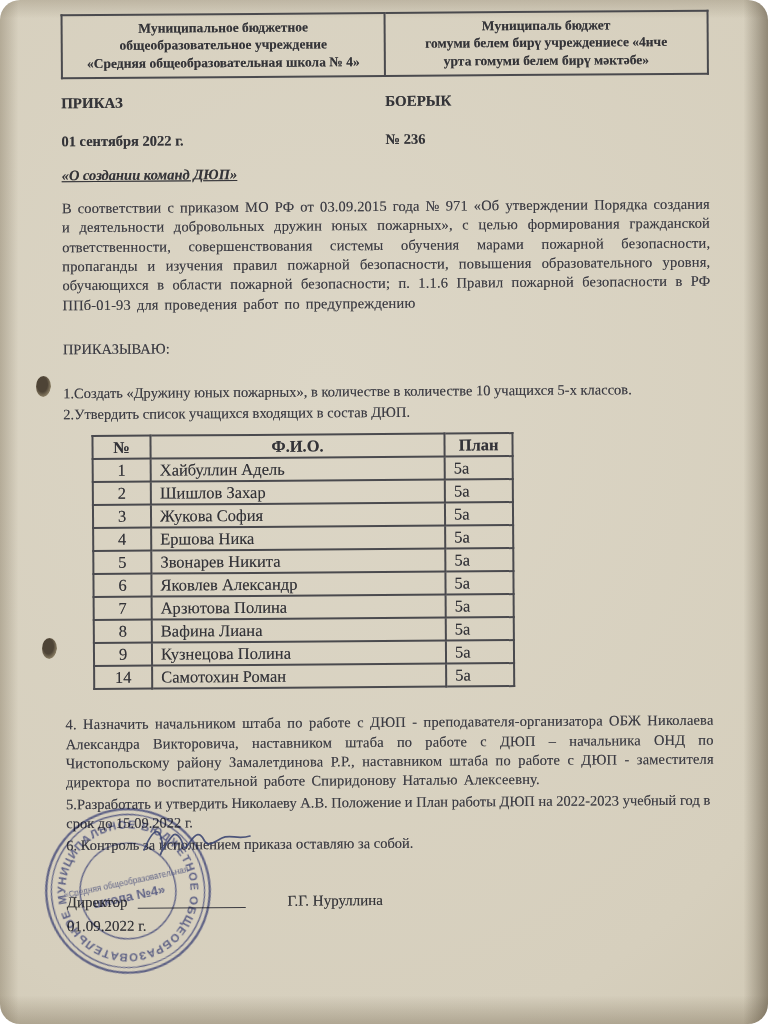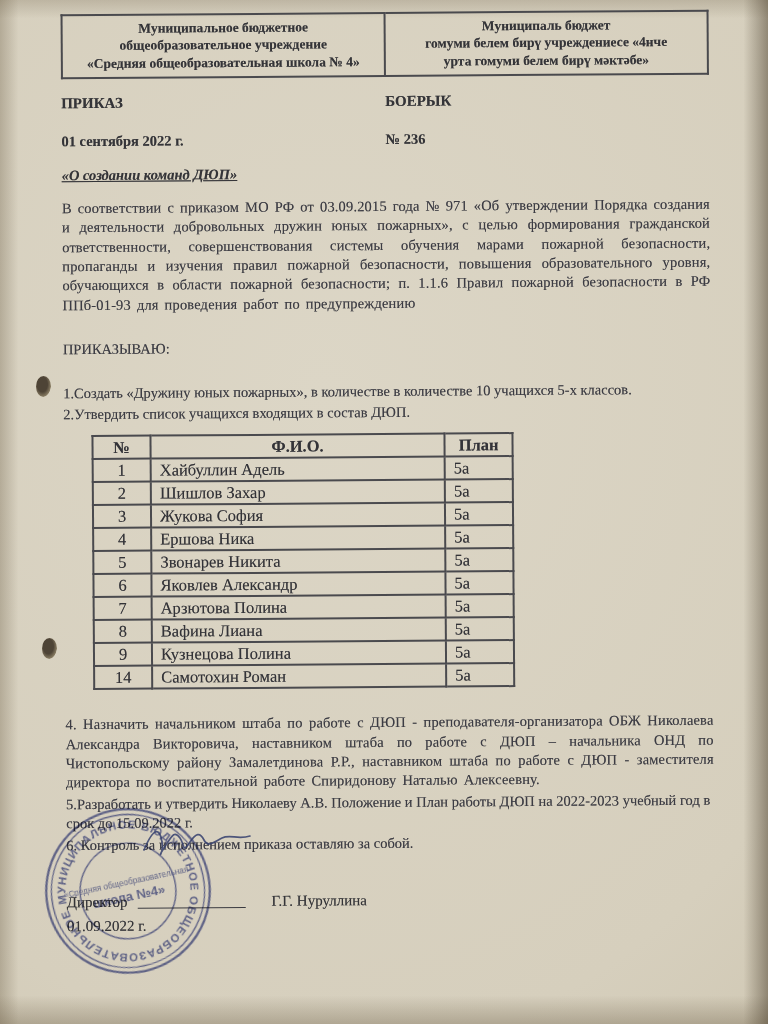--- a/index.html
+++ b/index.html
@@ -6,20 +6,21 @@
   .photo{
     position:relative;
     width:768px;height:1024px;
     overflow:hidden;
     font-family:"Liberation Serif","DejaVu Serif",serif;
     background:
       linear-gradient(to right, rgba(96,82,58,.30) 0, rgba(96,82,58,0) 2.4%, rgba(96,82,58,0) 96.8%, rgba(60,48,30,.45) 100%),
       linear-gradient(to bottom, rgba(96,82,58,.22) 0, rgba(96,82,58,0) 1.8%, rgba(96,82,58,0) 97.2%, rgba(96,82,58,.32) 100%),
       radial-gradient(135% 118% at 42% 38%, #dcd6c6 0%, #d6cfbd 55%, #c6bca4 100%);
     color:#3c3c44;
+    border-radius:20px;
   }
   .tilt{position:absolute;inset:0;transform:rotate(-0.4deg);}
   .content{position:absolute;left:64px;top:12px;width:648px;font-size:14.5px;line-height:1.34;
     text-shadow:0 0 .4px rgba(60,60,64,.55);}
   
   table.letterhead{width:100%;border-collapse:collapse;}
   table.letterhead td{
     border:2.2px solid #4a4a4e;
     width:50%;
     padding:4px 10px 5px 10px;
@@ -47,21 +48,21 @@
   td.c-name{width:276px;text-align:left;padding-left:12px;}
   td.c-class{width:50px;}
   th.h-name{width:276px;}
   .post4{margin-top:25px;}
   .post5{margin-top:2px;}
   .post6{margin-top:2px;}
   
   .sig-row{margin-top:37px;display:flex;align-items:flex-end;font-size:15px;color:#343438;}
   .sig-role{display:inline-block;}
   .sig-line{display:inline-block;width:108px;border-bottom:1.4px solid #3a3a40;margin:0 6px 3px 10px;height:14px;}
-  .sig-name{margin-left:20px;}
+  .sig-name{margin-left:36px;}
   .sig-date{margin-top:4px;font-size:15px;color:#343438;}
   
   .stamp{
     position:absolute;left:40px;top:804px;width:176px;height:174px;
     opacity:.8;mix-blend-mode:multiply;filter:blur(.35px);
     transform:rotate(-12deg);
   }
   .st-c{fill:none;stroke:currentColor;stroke-width:1.6;}
   .st-c.thick{stroke-width:2.6;}
   .st-ring{font-size:13px;letter-spacing:1.2px;fill:currentColor;font-weight:bold;font-family:"Liberation Sans","DejaVu Sans",sans-serif;}

